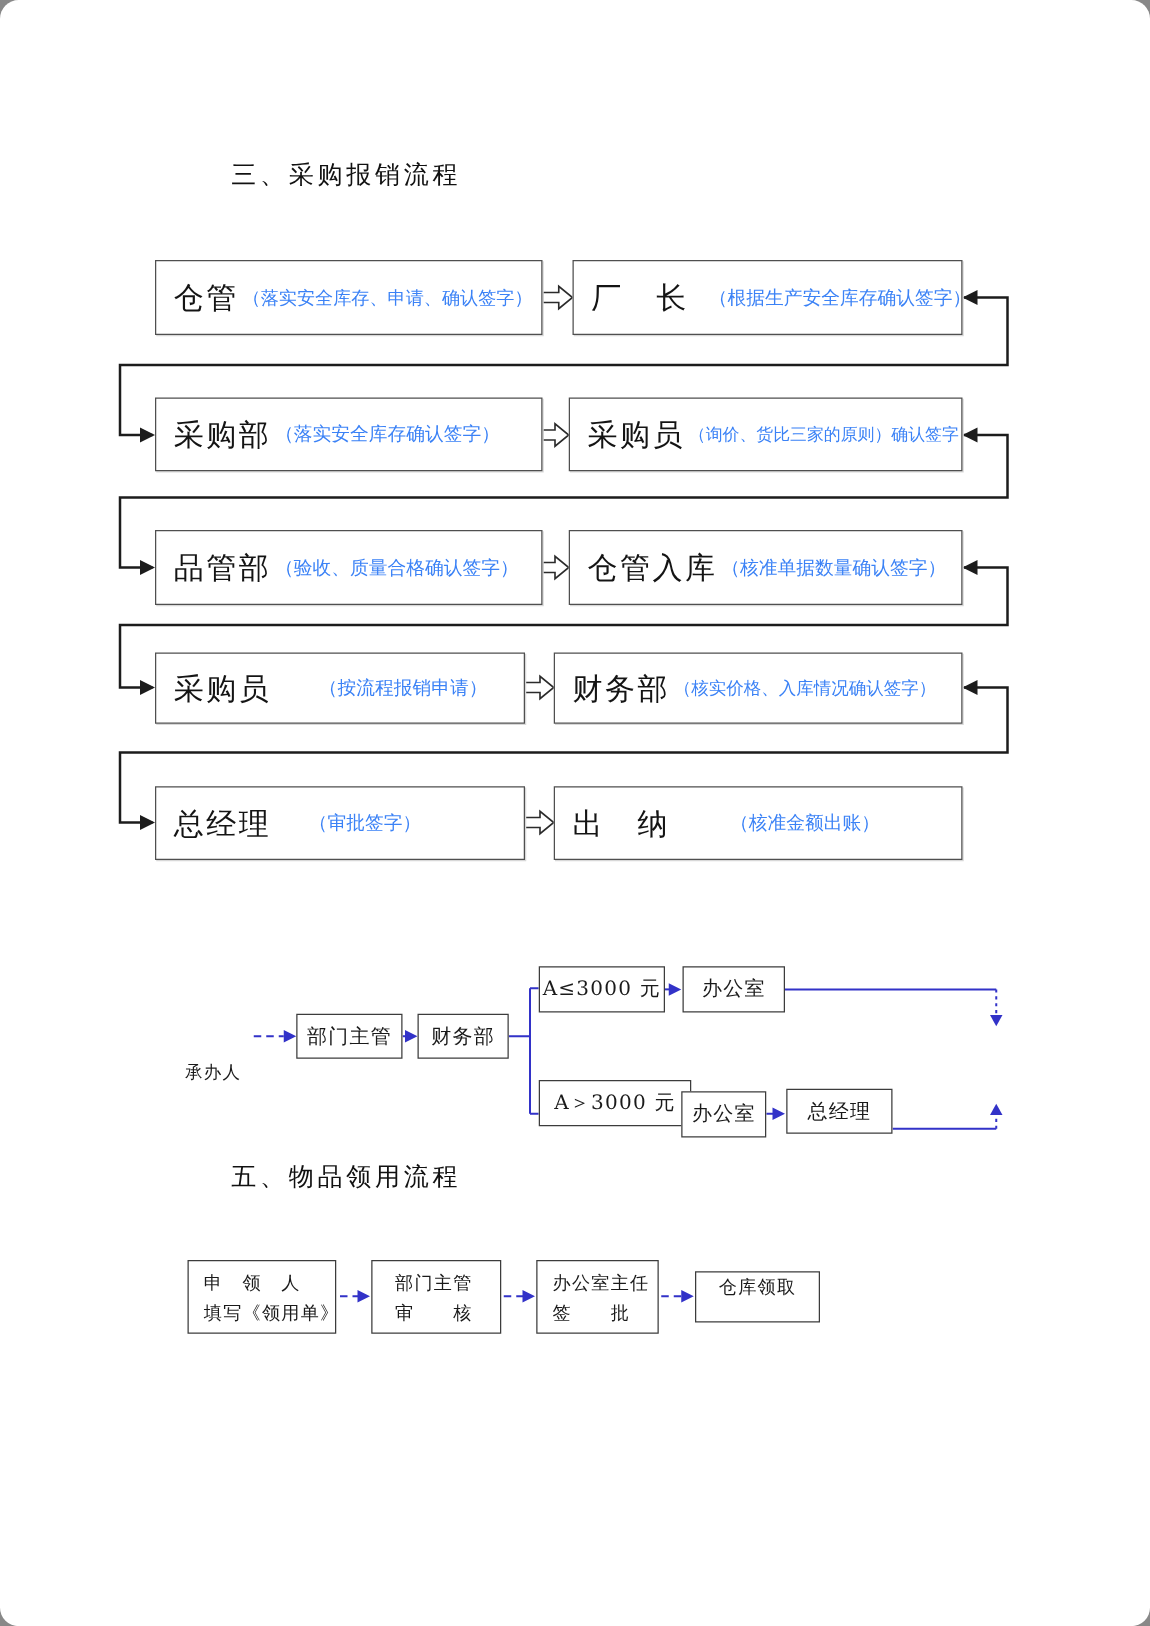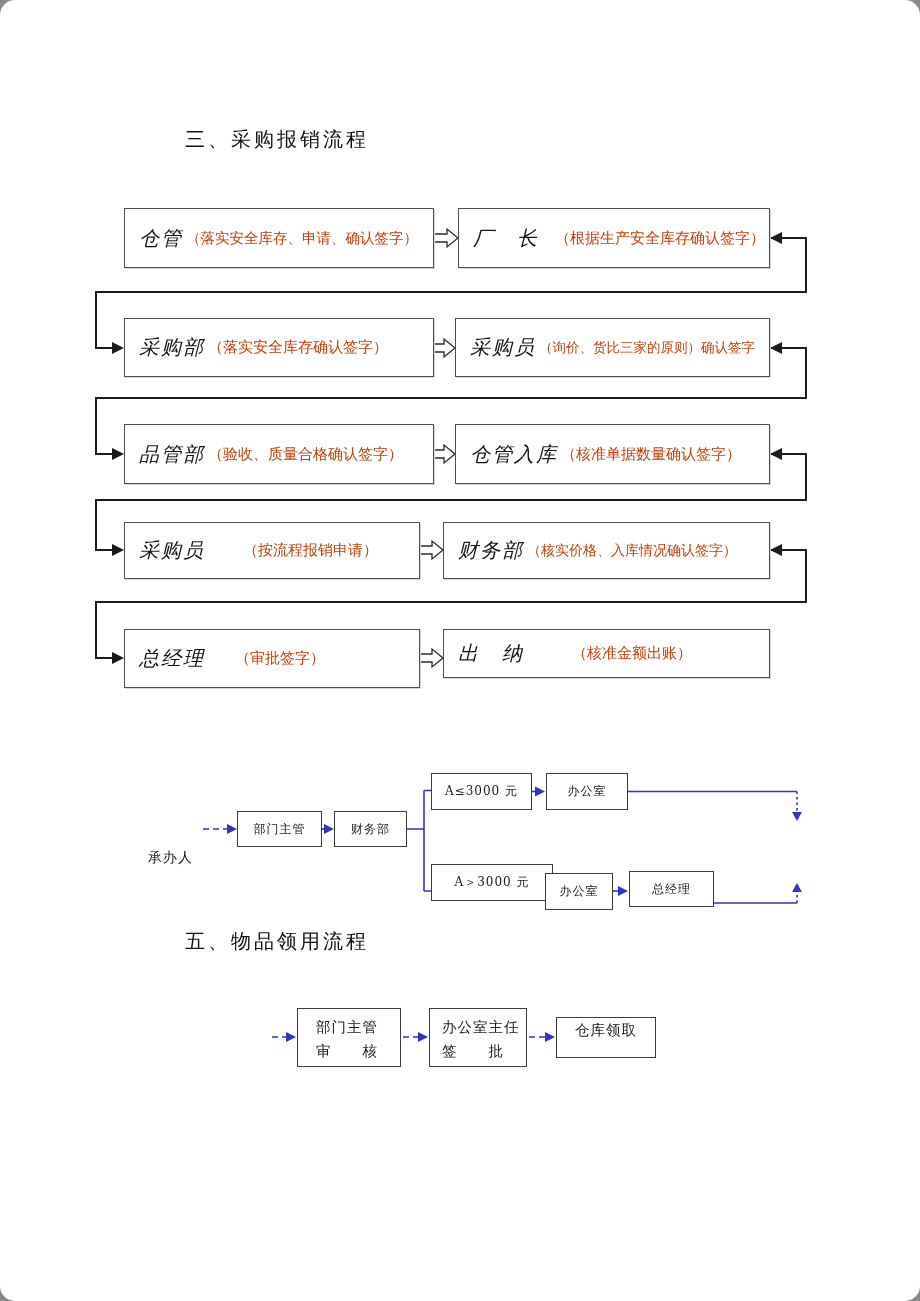--- a/index.html
+++ b/index.html
@@ -14,27 +14,27 @@
     position:absolute;color:#111;font-size:20px;letter-spacing:3px;
     white-space:nowrap;z-index:2;
   }
   
   .s3box{
     position:absolute;background:#fff;border:1px solid #4f4f4f;
     box-sizing:border-box;display:flex;align-items:center;
     padding-left:14px;z-index:1;white-space:nowrap;
     box-shadow:1px 1px 0 #d8d8d8;
   }
-  .role{font-size:20px;color:#141414;letter-spacing:2px;font-style:italic;}
-  .note{font-size:15px;color:#c2410c;letter-spacing:0;margin-left:3px;}
+  .role{font-size:24px;color:#141414;letter-spacing:2px;}
+  .note{font-size:15px;color:#3b82f6;letter-spacing:0;margin-left:3px;}
   
   .s4box{
     position:absolute;background:#fff;border:1px solid #3c3c3c;
     box-sizing:border-box;display:flex;align-items:center;justify-content:center;
-    font-size:12px;color:#1a1a1a;z-index:1;white-space:nowrap;letter-spacing:1px;
+    font-size:16px;color:#1a1a1a;z-index:1;white-space:nowrap;letter-spacing:1px;
   }
   .s4archive{
     position:absolute;background:#fff;border:1.5px solid #222;
     box-sizing:border-box;z-index:1;font-size:14.5px;color:#1a1a1a;
     padding:9px 0 0 13px;line-height:24px;letter-spacing:1px;
   }
   .s5box{
     position:absolute;background:#fff;border:1px solid #3c3c3c;
     box-sizing:border-box;z-index:1;font-size:14.5px;color:#1a1a1a;
     line-height:24px;padding:6px 0 0 12px;letter-spacing:1px;white-space:nowrap;
@@ -146,21 +146,21 @@
   </div>
   <div class="s3box" style="left:443px;top:522px;width:327px;height:57px">
     <span class="role">财务部</span>
     <span class="note" style="font-size:14px">（核实价格、入库情况确认签字）</span>
   </div>
 
   <div class="s3box" style="left:124px;top:629px;width:296px;height:59px">
     <span class="role">总经理</span>
     <span class="note" style="margin-left:30px">（审批签字）</span>
   </div>
-  <div class="s3box" style="left:443px;top:629px;width:327px;height:49px">
+  <div class="s3box" style="left:443px;top:629px;width:327px;height:59px">
     <span class="role">出　纳</span>
     <span class="note" style="margin-left:48px">（核准金额出账）</span>
   </div>
 
 
   <span class="plainlabel" style="left:148px;top:821px">承办人</span>
 
   <div class="s4box" style="left:237px;top:811px;width:85px;height:36px">
     <span>部门主管</span>
   </div>
@@ -178,20 +178,24 @@
   </div>
   <div class="s4box" style="left:545px;top:873px;width:68px;height:37px">
     <span>办公室</span>
   </div>
   <div class="s4box" style="left:629px;top:871px;width:85px;height:36px">
     <span>总经理</span>
   </div>
 
   <div class="title" style="left:185px;top:928px">五、物品领用流程</div>
 
+  <div class="s5box" style="left:150px;top:1008px;width:119px;height:59px">
+    <div>申　领　人</div>
+    <div>填写《领用单》</div>
+  </div>
   <div class="s5box" style="left:297px;top:1008px;width:104px;height:59px;padding-left:18px">
     <div>部门主管</div>
     <div>审　　核</div>
   </div>
   <div class="s5box" style="left:429px;top:1008px;width:98px;height:59px">
     <div>办公室主任</div>
     <div>签　　批</div>
   </div>
   <div class="s5box s5single" style="left:556px;top:1017px;width:100px;height:41px">
     <span>仓库领取</span>

